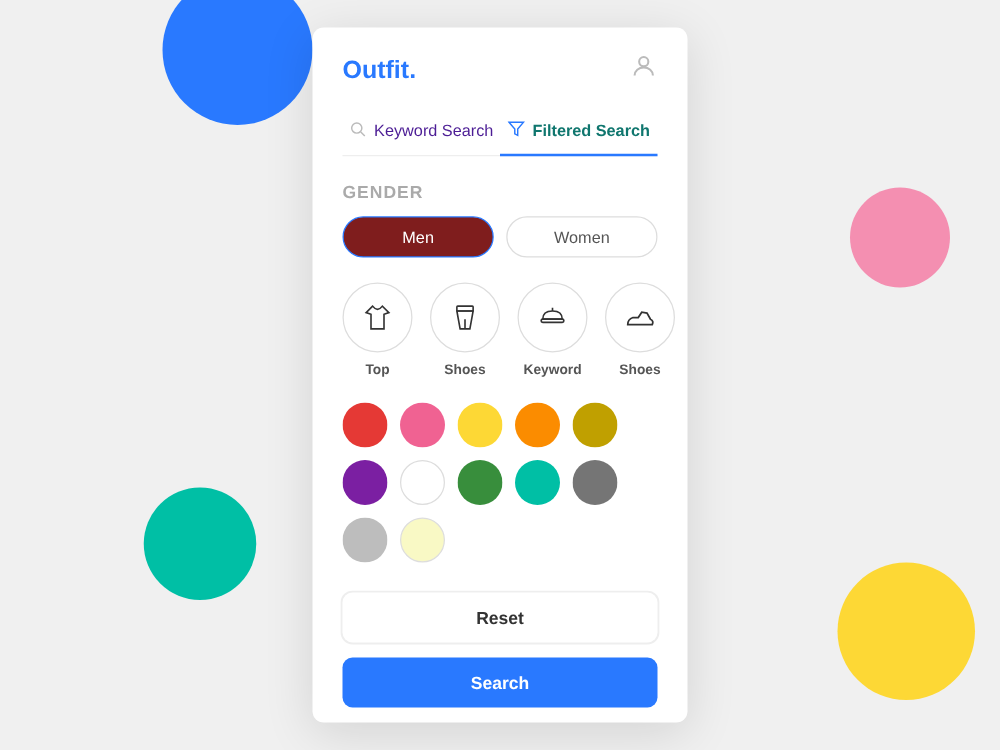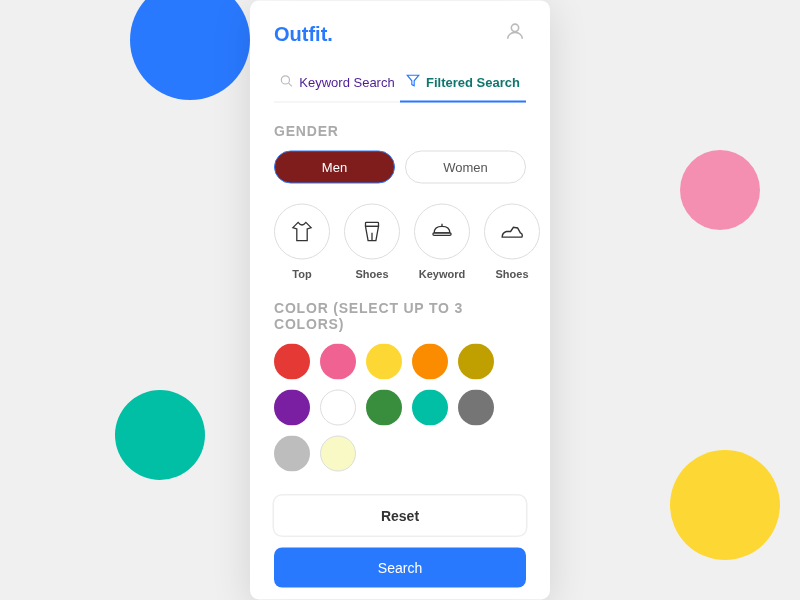--- a/index.html
+++ b/index.html
@@ -208,21 +208,21 @@
     }
 
     .search-btn {
       flex: 2;
       padding: 12px 0;
       border-radius: 8px;
       border: none;
       background: #2979ff;
       color: #fff;
       font-size: 14px;
-      font-weight: 400;
+      font-weight: 700;
       cursor: pointer;
     }
   </style>
 </head>
 <body>
 
 <div class="bg-circle" style="width:120px;height:120px;background:#2979ff;top:-20px;left:130px;"></div>
 <div class="bg-circle" style="width:80px;height:80px;background:#f48fb1;top:150px;left:680px;"></div>
 <div class="bg-circle" style="width:90px;height:90px;background:#00bfa5;top:390px;left:115px;"></div>
 <div class="bg-circle" style="width:110px;height:110px;background:#fdd835;top:450px;left:670px;"></div>
@@ -310,21 +310,20 @@
               <path d="M6 28 Q6 22 12 20 L18 20 L22 14 L28 15 L32 22 Q36 24 34 28 Z"></path>
             </svg>
           </div>
           <span class="category-label">Shoes</span>
         </div>
 
       </div>
     </div>
 
     <div class="color-section">
-      <div class="section-label">COLOR (SELECT UP TO 3 COLORS)</div>
       <div class="color-grid">
         <div class="color-swatch" style="background:#e53935;"></div>
         <div class="color-swatch" style="background:#f06292;"></div>
         <div class="color-swatch" style="background:#fdd835;"></div>
         <div class="color-swatch" style="background:#fb8c00;"></div>
         <div class="color-swatch" style="background:#c0a000;"></div>
         <div class="color-swatch" style="background:#7b1fa2;"></div>
         <div class="color-swatch light" style="background:#ffffff;"></div>
         <div class="color-swatch" style="background:#388e3c;"></div>
         <div class="color-swatch" style="background:#00bfa5;"></div>

